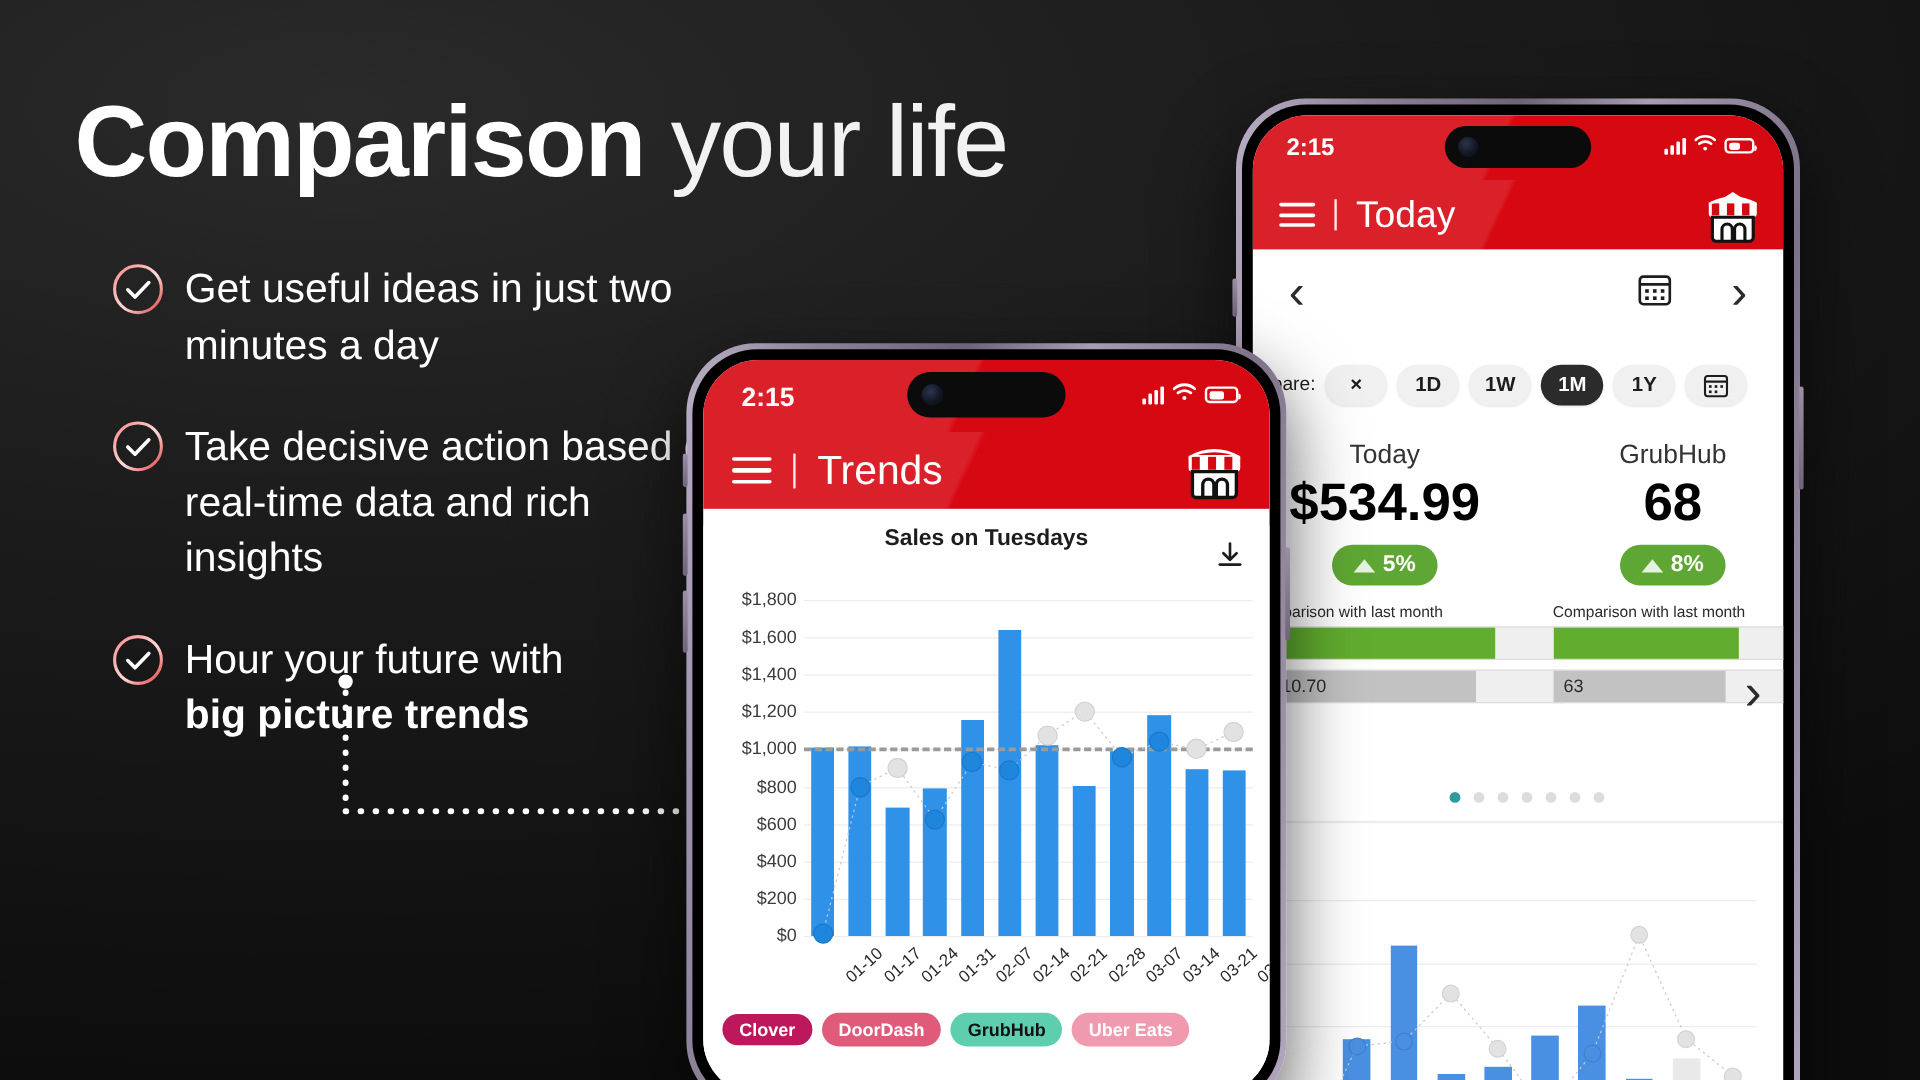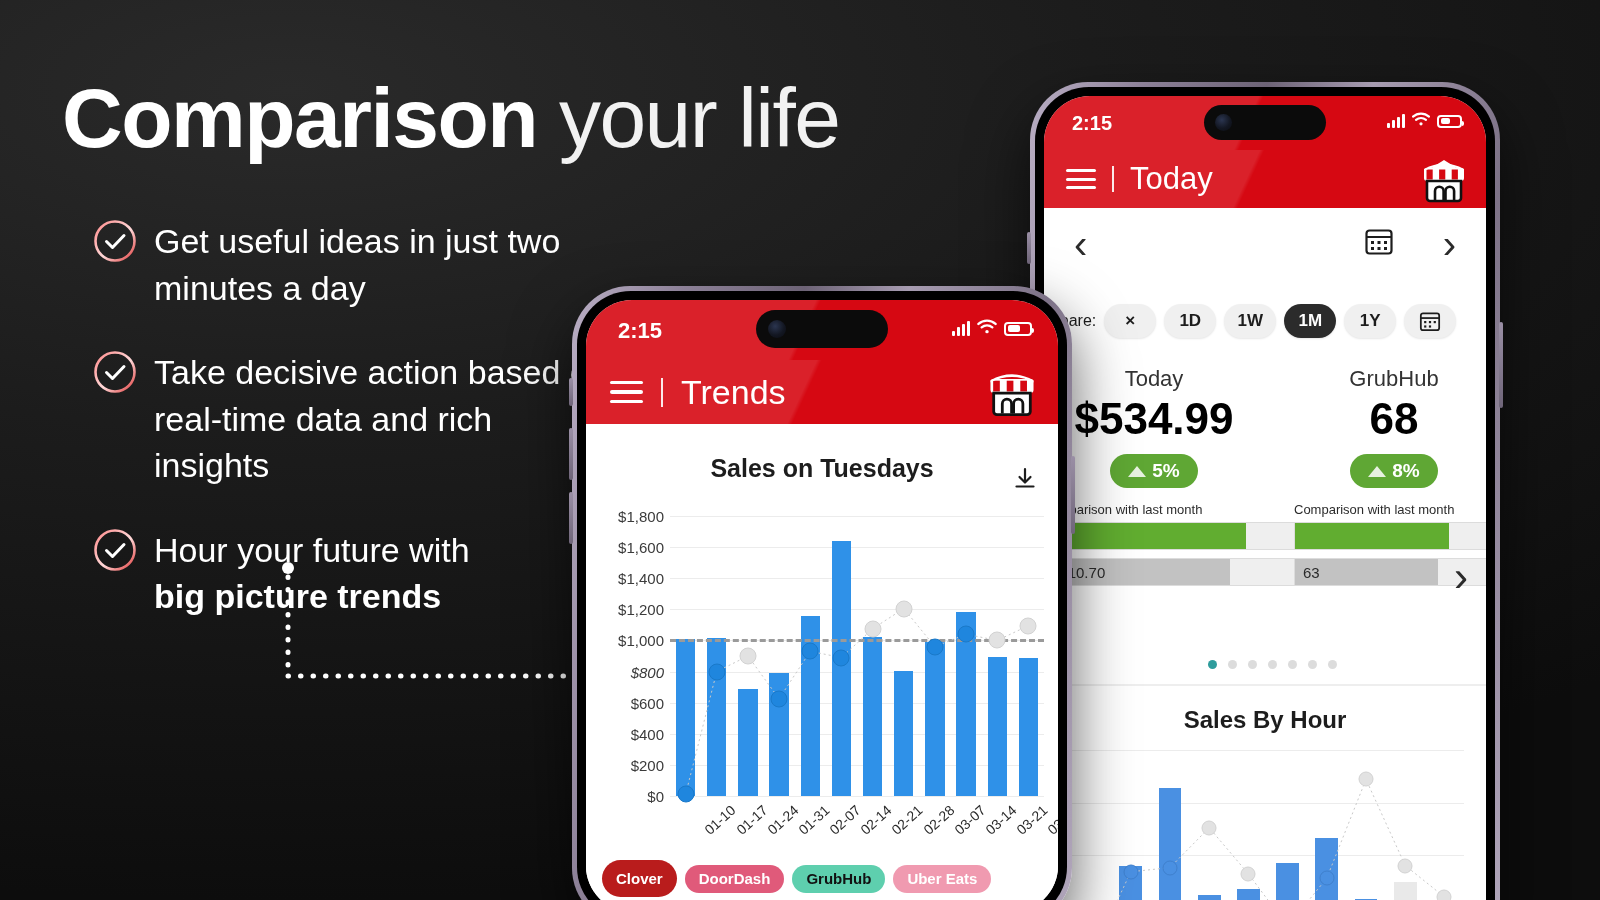--- a/index.html
+++ b/index.html
@@ -376,21 +376,20 @@
             <span class="dot"></span>
             <span class="dot"></span>
             <span class="dot"></span>
             <span class="dot"></span>
             <span class="dot"></span>
             <span class="dot"></span>
           </div>
 
           <div style="position:absolute; left:0; right:0; top:476px; height:2px; background:#eee;"></div>
 
-          <div class="hour-title" style="position:absolute; left:0; right:0; top:498px; font-size:24px;">Sales By Hour</div>
 
           <div class="chart-area" style="left:28px; top:542px; right:22px; height:250px;">
             <div class="plot" id="hour-plot" style="left:0; right:0; top:0; height:210px;">
                 <div class="gridline" style="top: 105px;"></div>
                 <div class="gridline" style="top: 52.5px;"></div>
                 <div class="gridline" style="top: 0px;"></div>
                 <div class="bar" style="background: rgb(74, 144, 226); left: 12.1%; width: 5.8%; height: 94.5px;"></div>
                 <div class="bar" style="background: rgb(74, 144, 226); left: 22.1%; width: 5.8%; height: 172.2px;"></div>
                 <div class="bar" style="background: rgb(74, 144, 226); left: 32.1%; width: 5.8%; height: 65.1px;"></div>
                 <div class="bar" style="background: rgb(74, 144, 226); left: 42.1%; width: 5.8%; height: 71.4px;"></div>
@@ -481,29 +480,29 @@
         <div class="trends-body">
 
           <span class="dl-icon" style="right:20px; top:12px;">
             <svg width="26" height="26" viewBox="0 0 26 26">
               <path d="M13 3 V16" stroke="#1d1d1d" stroke-width="2.2" stroke-linecap="round"></path>
               <path d="M7.5 11 L13 16.5 L18.5 11" fill="none" stroke="#1d1d1d" stroke-width="2.2" stroke-linecap="round" stroke-linejoin="round"></path>
               <path d="M4.5 20.5 H21.5" stroke="#1d1d1d" stroke-width="2.2" stroke-linecap="round"></path>
             </svg>
           </span>
 
-          <div class="chart-title" style="margin-top:30px; font-size:25px;">Sales on Tuesdays</div>
+          <div class="chart-title" style="margin-top:14px; font-size:19px;">Sales on Tuesdays</div>
 
           <div class="chart-area" style="left:12px; right:14px; top:62px; height:330px;">
             <div class="ylabels" id="front-ylabels" style="left:0; width:66px; top:0; height:280px; font-size:15px;">
                 <div style="top: 280px;">$0</div>
                 <div style="top: 248.889px;">$200</div>
                 <div style="top: 217.778px;">$400</div>
                 <div style="top: 186.667px;">$600</div>
-                <div style="top: 155.556px; font-style: italic;">$800</div>
+                <div style="top: 155.556px;">$800</div>
                 <div style="top: 124.444px;">$1,000</div>
                 <div style="top: 93.3333px;">$1,200</div>
                 <div style="top: 62.2222px;">$1,400</div>
                 <div style="top: 31.1111px;">$1,600</div>
                 <div style="top: 0px;">$1,800</div>
               </div>
             <div class="plot" id="front-plot" style="left:72px; right:0; top:0; height:280px;">
                 <div class="gridline" style="top: 280px;"></div>
                 <div class="gridline" style="top: 248.889px;"></div>
                 <div class="gridline" style="top: 217.778px;"></div>
@@ -553,21 +552,21 @@
                 <div class="xlab" style="left: 56%; top: 2px;">02-21</div>
                 <div class="xlab" style="left: 64.3333%; top: 2px;">02-28</div>
                 <div class="xlab" style="left: 72.6667%; top: 2px;">03-07</div>
                 <div class="xlab" style="left: 81%; top: 2px;">03-14</div>
                 <div class="xlab" style="left: 89.3333%; top: 2px;">03-21</div>
                 <div class="xlab" style="left: 97.6667%; top: 2px;">03-28</div>
               </div>
           </div>
 
           <div class="chips" style="left:16px; top:406px;">
-            <span class="chip" style="background:#b91c1c; color:#fff; height:37px; padding:0 14px; font-size:15px;">Clover</span>
+            <span class="chip" style="background:#be185d; color:#fff; height:26px; padding:0 14px; font-size:15px;">Clover</span>
             <span class="chip" style="background:#e05a7a; color:#fff; height:28px; padding:0 14px; font-size:15px;">DoorDash</span>
             <span class="chip" style="background:#5ecfae; color:#111; height:28px; padding:0 14px; font-size:15px;">GrubHub</span>
             <span class="chip" style="background:#f09ab0; color:#fff; height:28px; padding:0 14px; font-size:15px;">Uber Eats</span>
           </div>
 
         </div>
       </div>
     </div>
   </div>
 </div>

